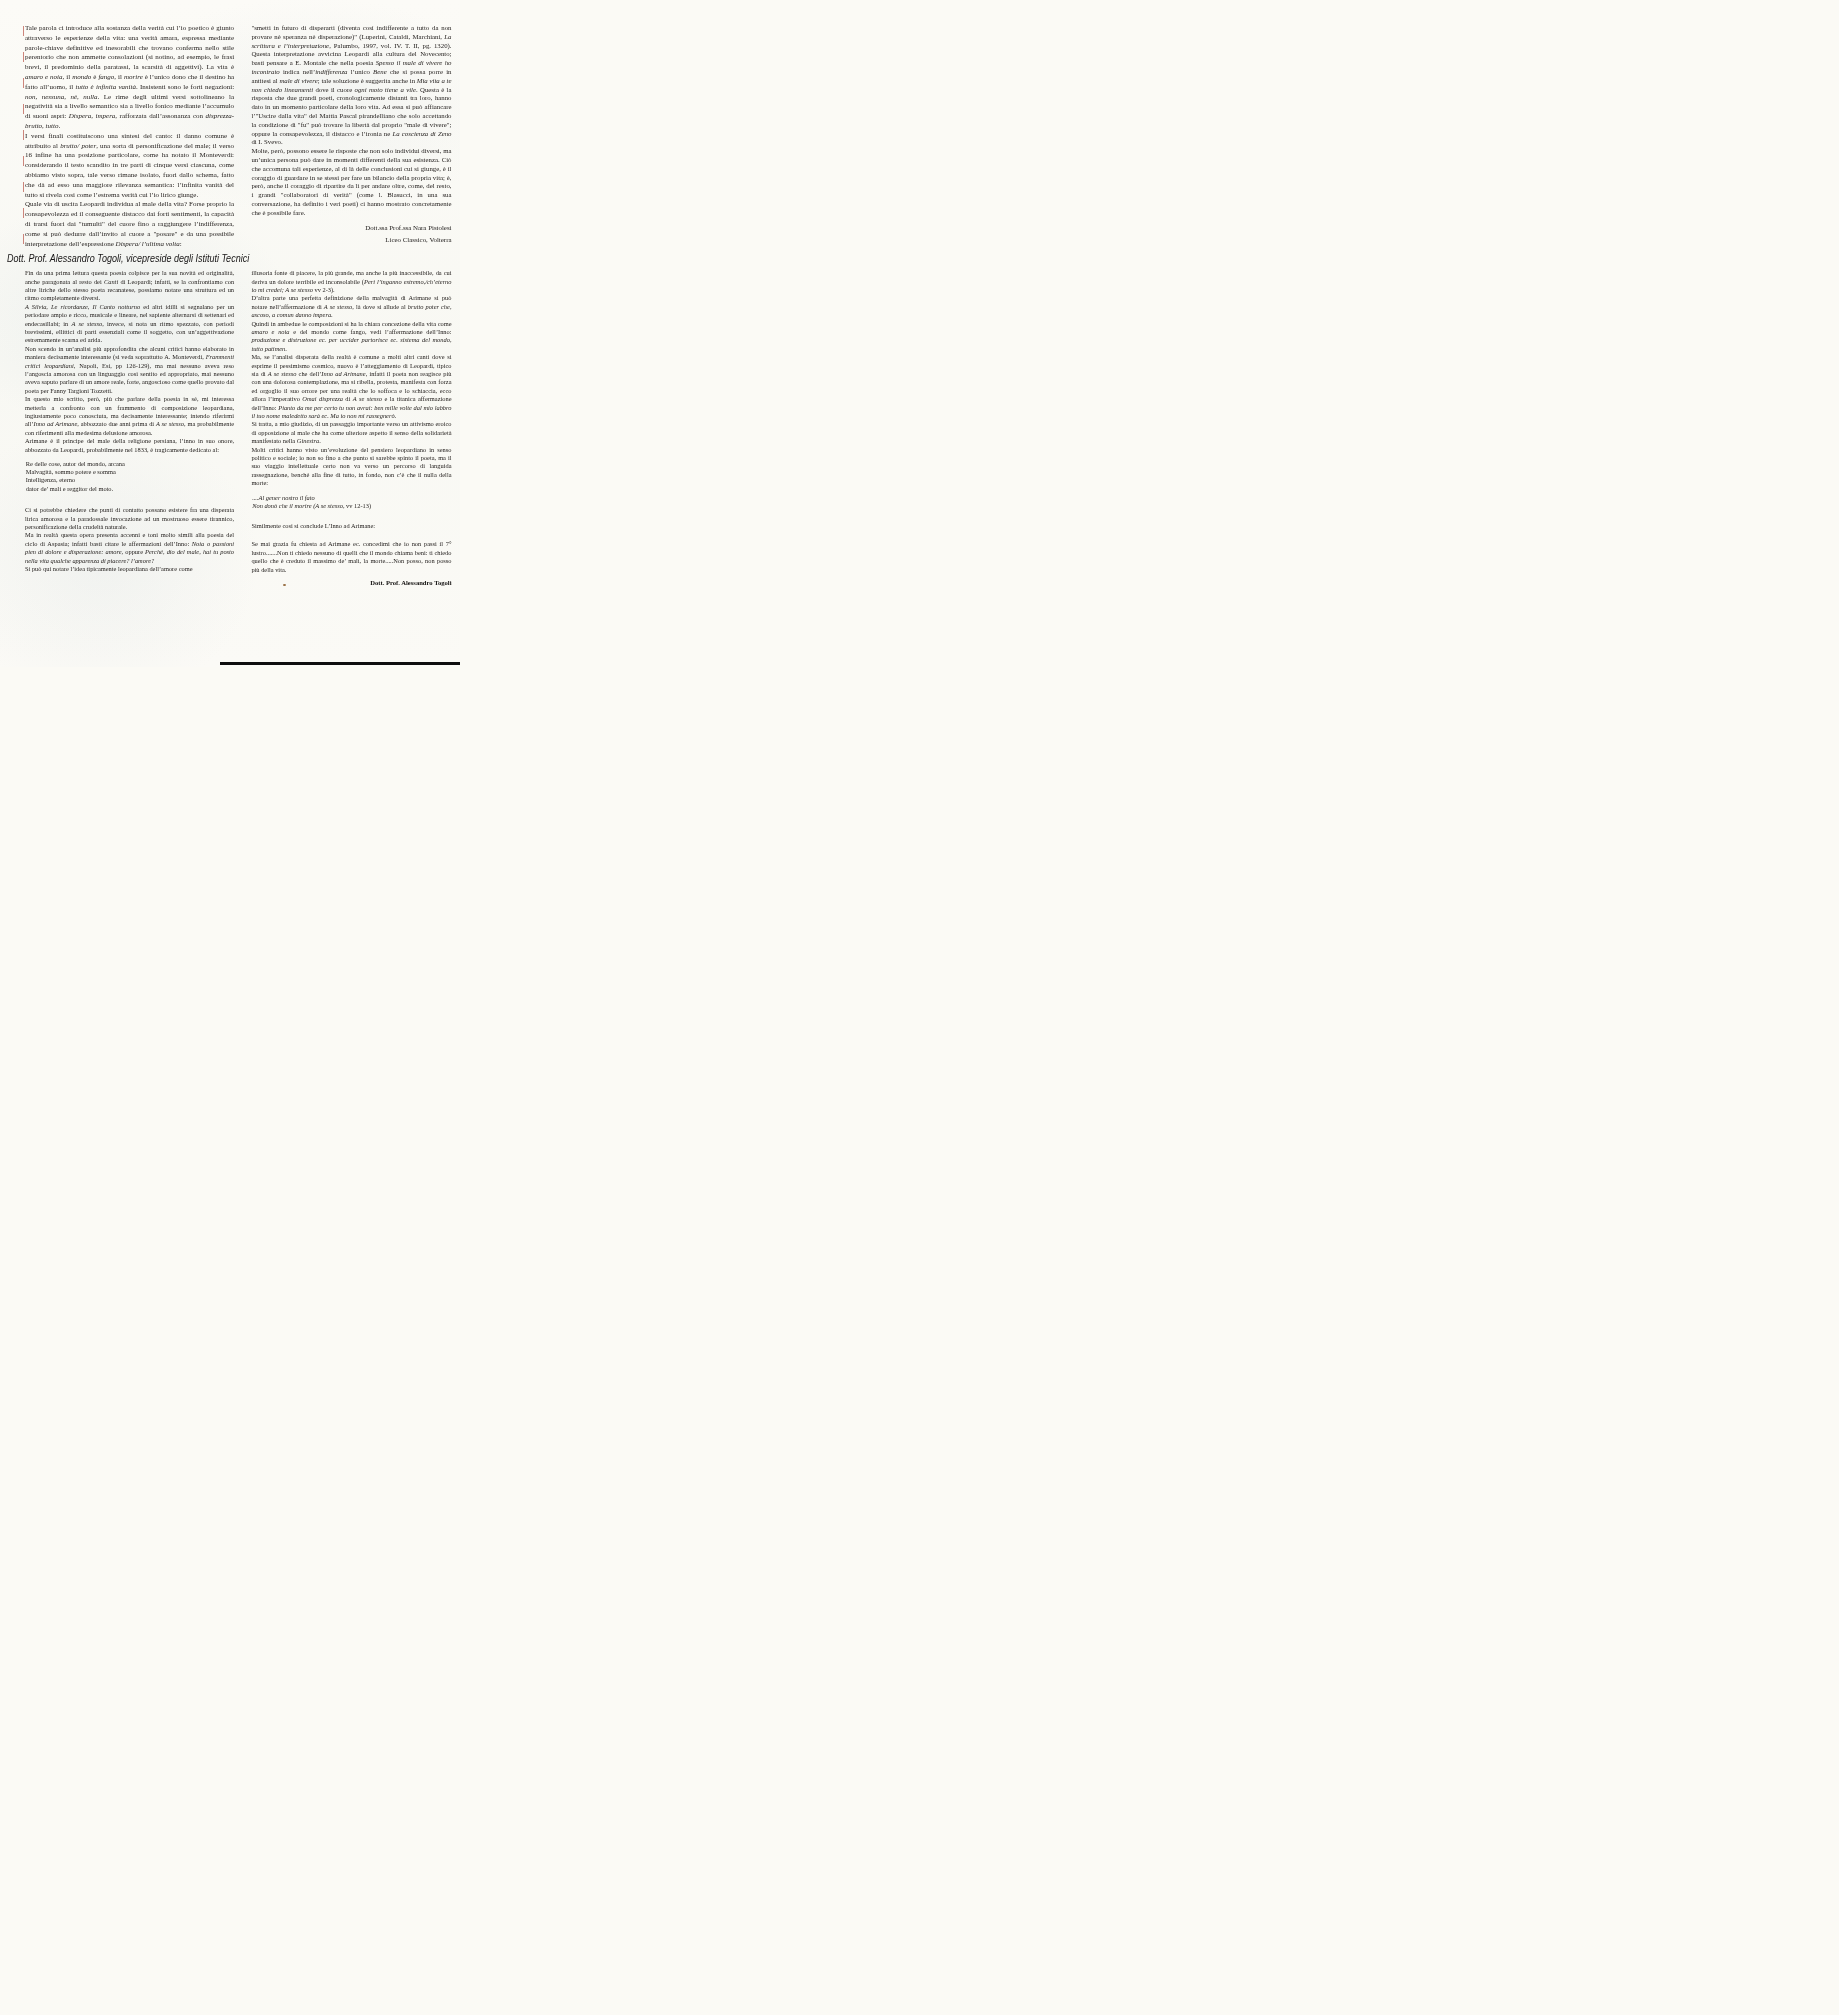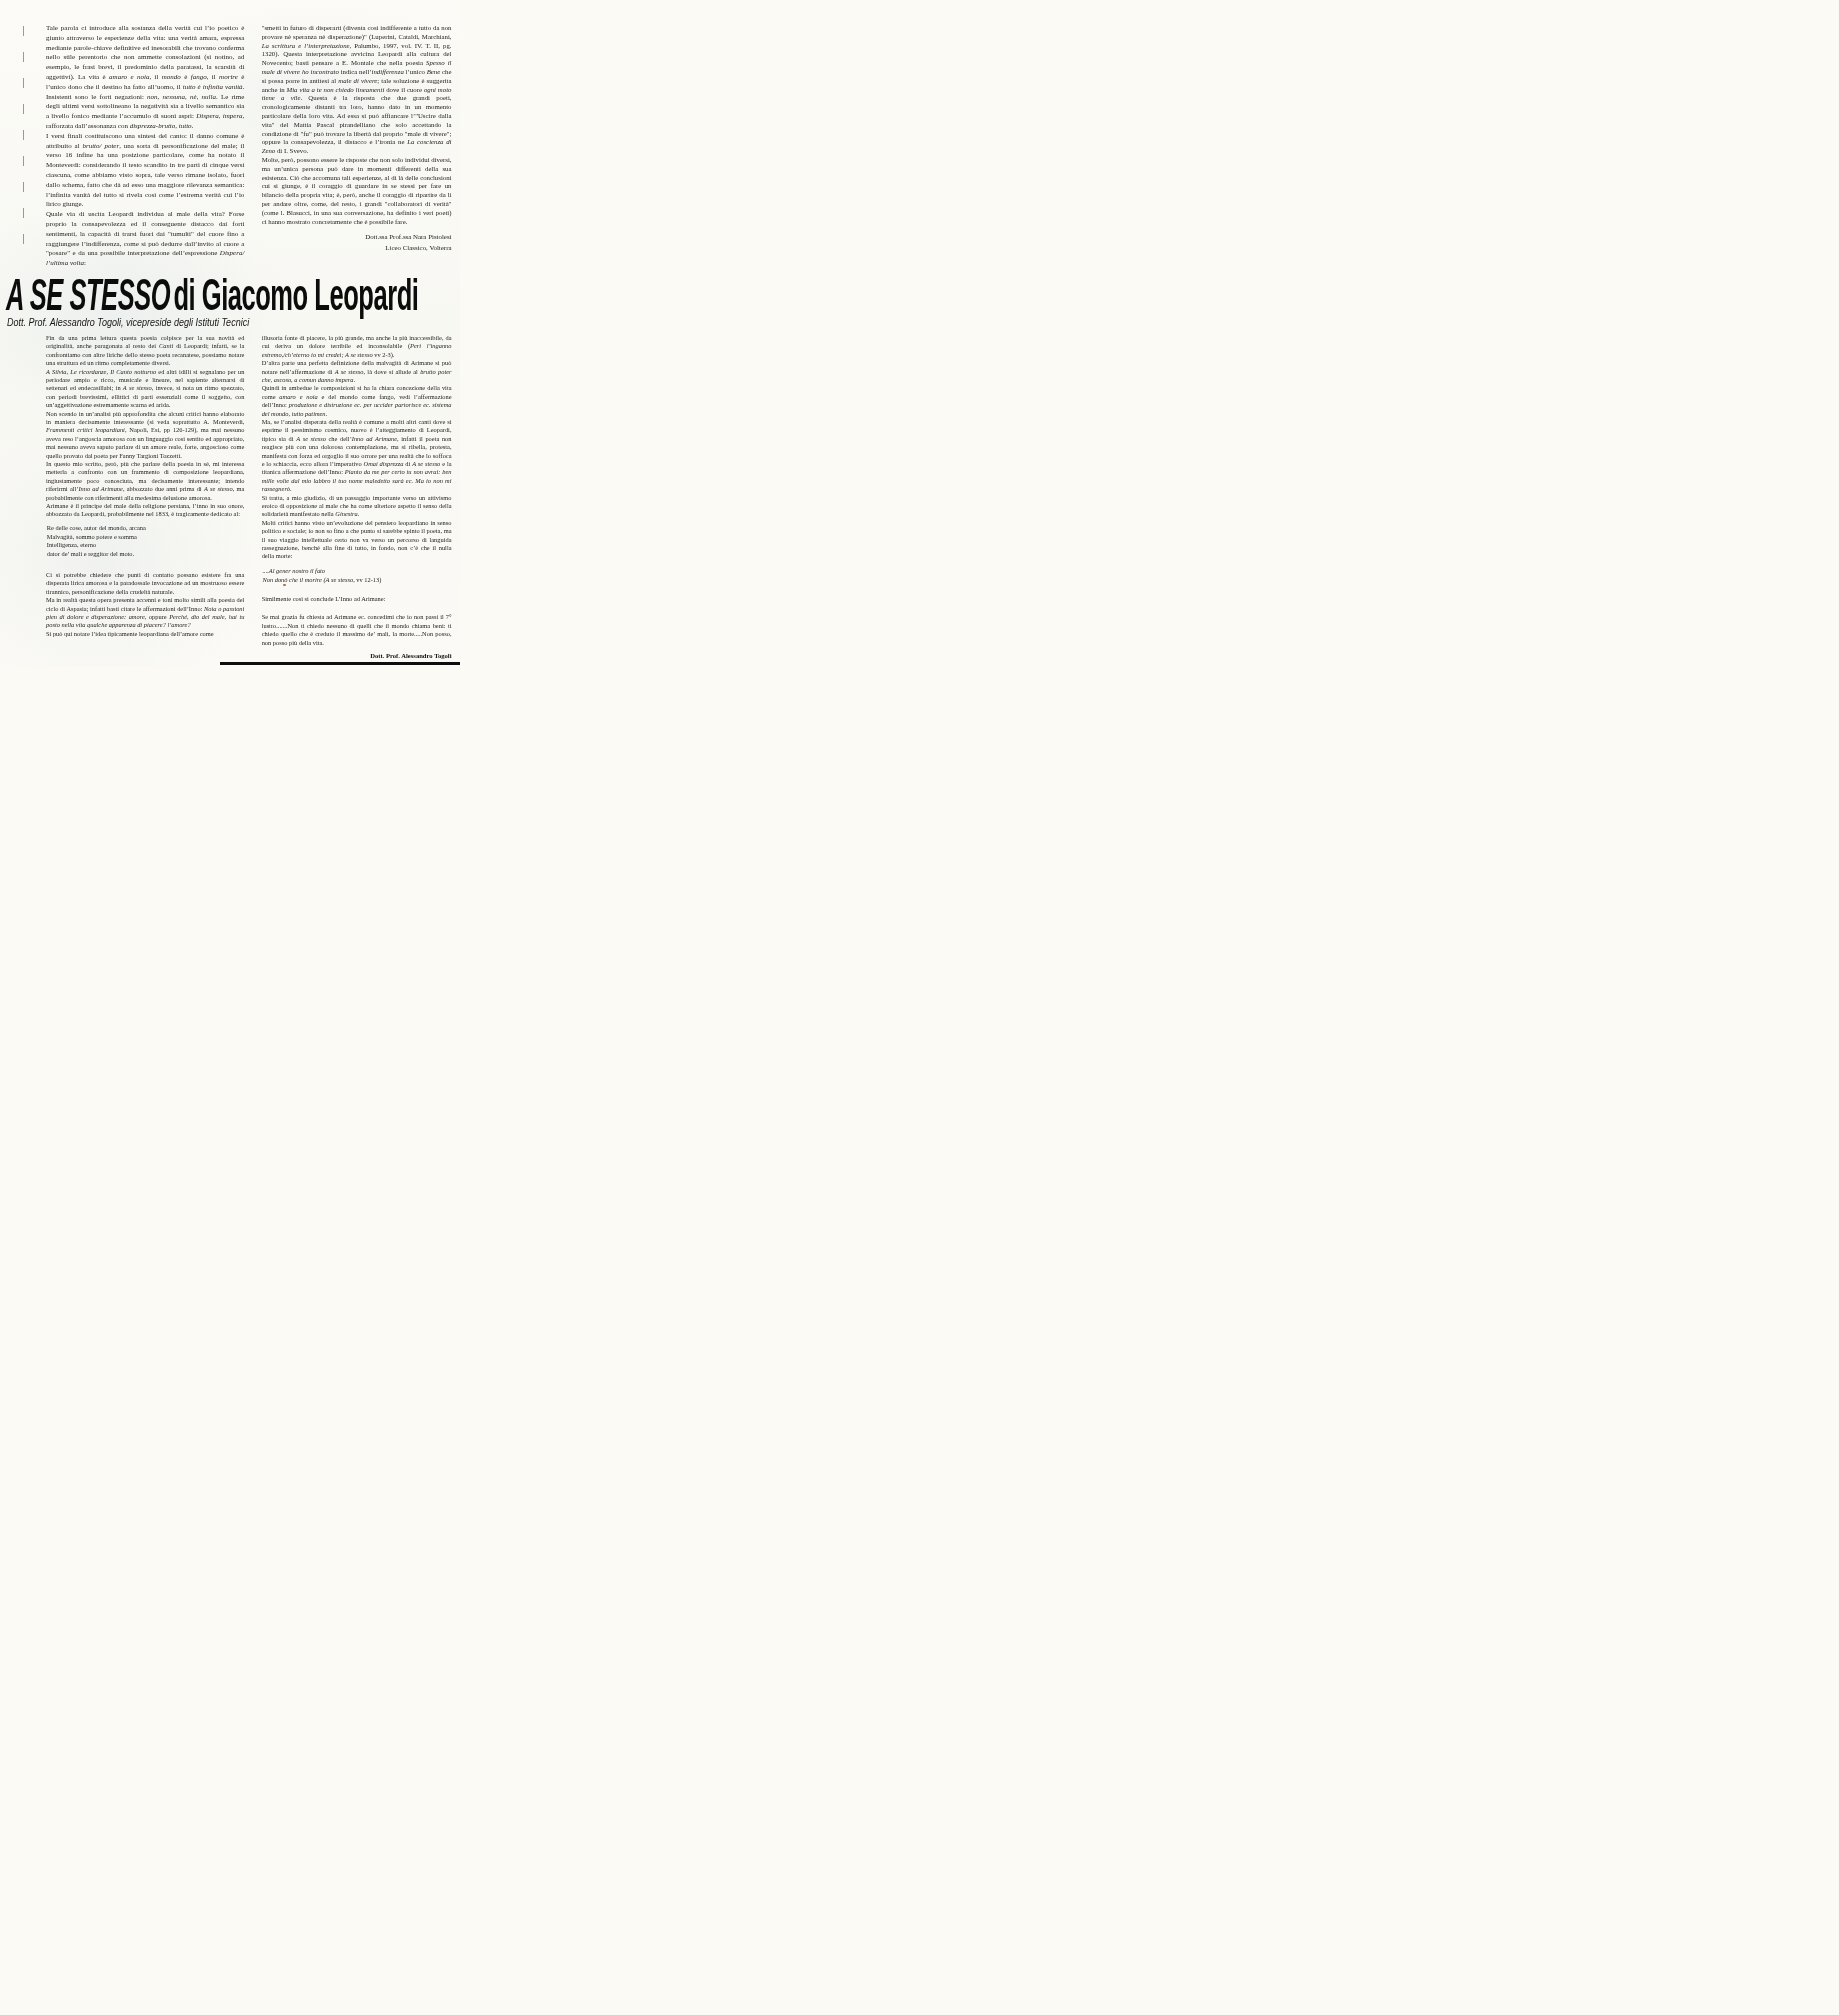--- a/index.html
+++ b/index.html
@@ -10,21 +10,21 @@
   }
   .page{
     position:relative;width:460px;height:667px;overflow:hidden;
     background:
       radial-gradient(250px 169px at 26% 47%, rgba(205,218,224,0.28), rgba(205,218,224,0) 70%),
       radial-gradient(282px 153px at 68% 16%, rgba(208,218,222,0.20), rgba(208,218,222,0) 72%),
       radial-gradient(226px 202px at 22% 84%, rgba(206,216,220,0.22), rgba(206,216,220,0) 70%),
       linear-gradient(180deg,#fcfbf7 0%,#f8f8f3 55%,#fbfaf6 100%);
     color:#262220;
   }
-  .cols{display:flex;gap:17.3px;margin-left:21px;}
+  .cols{display:flex;gap:17.3px;}
   .top-cols{padding:24px 8.5px 0 25px;}
   .main-cols{padding:5.6px 8.5px 0 25px;}
   .col{text-align:justify;}
   .col-l{width:210px;}
   .col-r{width:201px;}
   .top-cols .col-l{font-size:7px;line-height:9.8px;}
   .top-cols .col-r{font-size:6.8px;line-height:8.8px;}
   .main-cols .col{font-size:6.4px;line-height:8.4px;}
   p{margin:0;}
   .it{font-style:italic;}
@@ -72,25 +72,20 @@
           <p><span>"smetti in futuro di disperarti (diventa così indifferente a tutto da non provare nè speranza nè disperazione)" (Luperini, Cataldi, Marchiani, </span><span class="it">La scrittura e l’interpretazione</span><span>, Palumbo, 1997, vol. IV. T. II, pg. 1320). Questa interpretazione avvicina Leopardi alla cultura del Novecento; basti pensare a E. Montale che nella poesia </span><span class="it">Spesso il male di vivere ho incontrato</span><span> indica nell’</span><span class="it">indifferenza</span><span> l’unico </span><span class="it">Bene</span><span> che si possa porre in antitesi al </span><span class="it">male di vivere</span><span>; tale soluzione è suggerita anche in </span><span class="it">Mia vita a te non chiedo lineamenti</span><span> dove il cuore </span><span class="it">ogni moto tiene a vile</span><span>. Questa è la risposta che due grandi poeti, cronologicamente distanti tra loro, hanno dato in un momento particolare della loro vita. Ad essa si può affiancare l’"Uscire dalla vita" del Mattia Pascal pirandelliano che solo accettando la condizione di "fu" può trovare la libertà dal proprio "male di vivere"; oppure la consapevolezza, il distacco e l’ironia ne </span><span class="it">La coscienza di Zeno</span><span> di I. Svevo.</span></p>
           <p><span>Molte, però, possono essere le risposte che non solo individui diversi, ma un’unica persona può dare in momenti differenti della sua esistenza. Ciò che accomuna tali esperienze, al di là delle conclusioni cui si giunge, è il coraggio di guardare in se stessi per fare un bilancio della propria vita; è, però, anche il coraggio di ripartire da lì per andare oltre, come, del resto, i grandi "collaboratori di verità" (come l. Blasucci, in una sua conversazione, ha definito i veri poeti) ci hanno mostrato concretamente che è possibile fare.</span></p>
         </div>
       <div class="sig-top">
         <div>Dott.ssa Prof.ssa Nara Pistolesi</div>
         <div>Liceo Classico, Volterra</div>
       </div>
     </div>
   </div>
 
-  <div class="headline">
-    <span class="hl">
-      <span class="t1">A SE STESSO</span><span class="t2">di Giacomo Leopardi</span>
-    </span>
-  </div>
 
   <div class="subhead">
     <span class="sh">
       <span>Dott. Prof. Alessandro Togoli</span><span>, vicepreside degli Istituti Tecnici</span>
     </span>
   </div>
 
   <div class="cols main-cols">
     <div class="col col-l">
         <p><span>Fin da una prima lettura questa poesia colpisce per la sua novità ed originalità, anche paragonata al resto dei </span><span class="it">Canti</span><span> di Leopardi; infatti, se la confrontiamo con altre liriche dello stesso poeta recanatese, possiamo notare una struttura ed un ritmo completamente diversi.</span></p>

